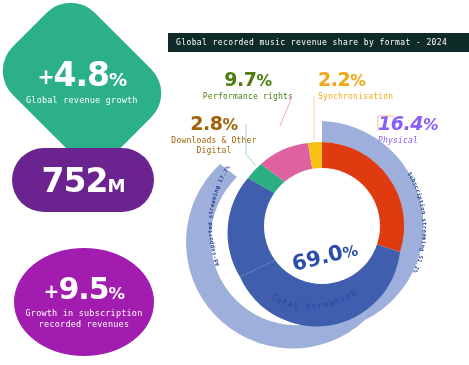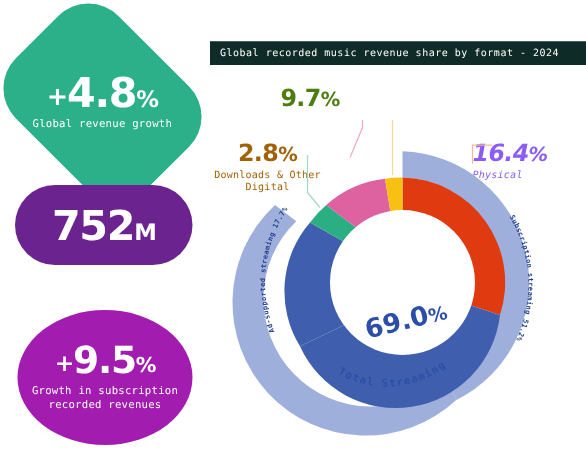--- a/index.html
+++ b/index.html
@@ -71,27 +71,32 @@
 
   <div class="stat" id="stat-sub" style="background: #a21caf;">
     <div class="big"><span class="sign">+</span><span>9.5</span><span class="unit">%</span></div>
     <div class="cap">Growth in subscription recorded revenues</div>
   </div>
 
   <div id="chart-title">Global recorded music revenue share by format - 2024</div>
 
   <div class="callout" id="callout-perf" style="color: #4d7c0f;">
     <div class="pct"><span>9.7</span><span class="sym">%</span></div>
+    <div class="nm">Performance rights</div>
   </div>
 
   <div class="callout" id="callout-down" style="color: #a16207;">
     <div class="pct"><span>2.8</span><span class="sym">%</span></div>
     <div class="nm">Downloads &amp; Other Digital</div>
   </div>
 
+  <div class="callout" id="callout-sync" style="color: rgb(242, 167, 27);">
+    <div class="pct"><span>2.2</span><span class="sym">%</span></div>
+    <div class="nm">Synchronisation</div>
+  </div>
 
   <div class="callout" id="callout-phys" style="color: #8b5cf6; font-style: italic;">
     <div class="pct"><span>16.4</span><span class="sym">%</span></div>
     <div class="nm">Physical</div>
   </div>
 
   <svg id="donut" width="280" height="260" viewBox="0 0 280 260" style="position:absolute;left:182px;top:96px;">
 
     <defs>
       <path id="arcAd" d="M 40 175 A 105 105 0 0 1 52 66" fill="none"></path>

